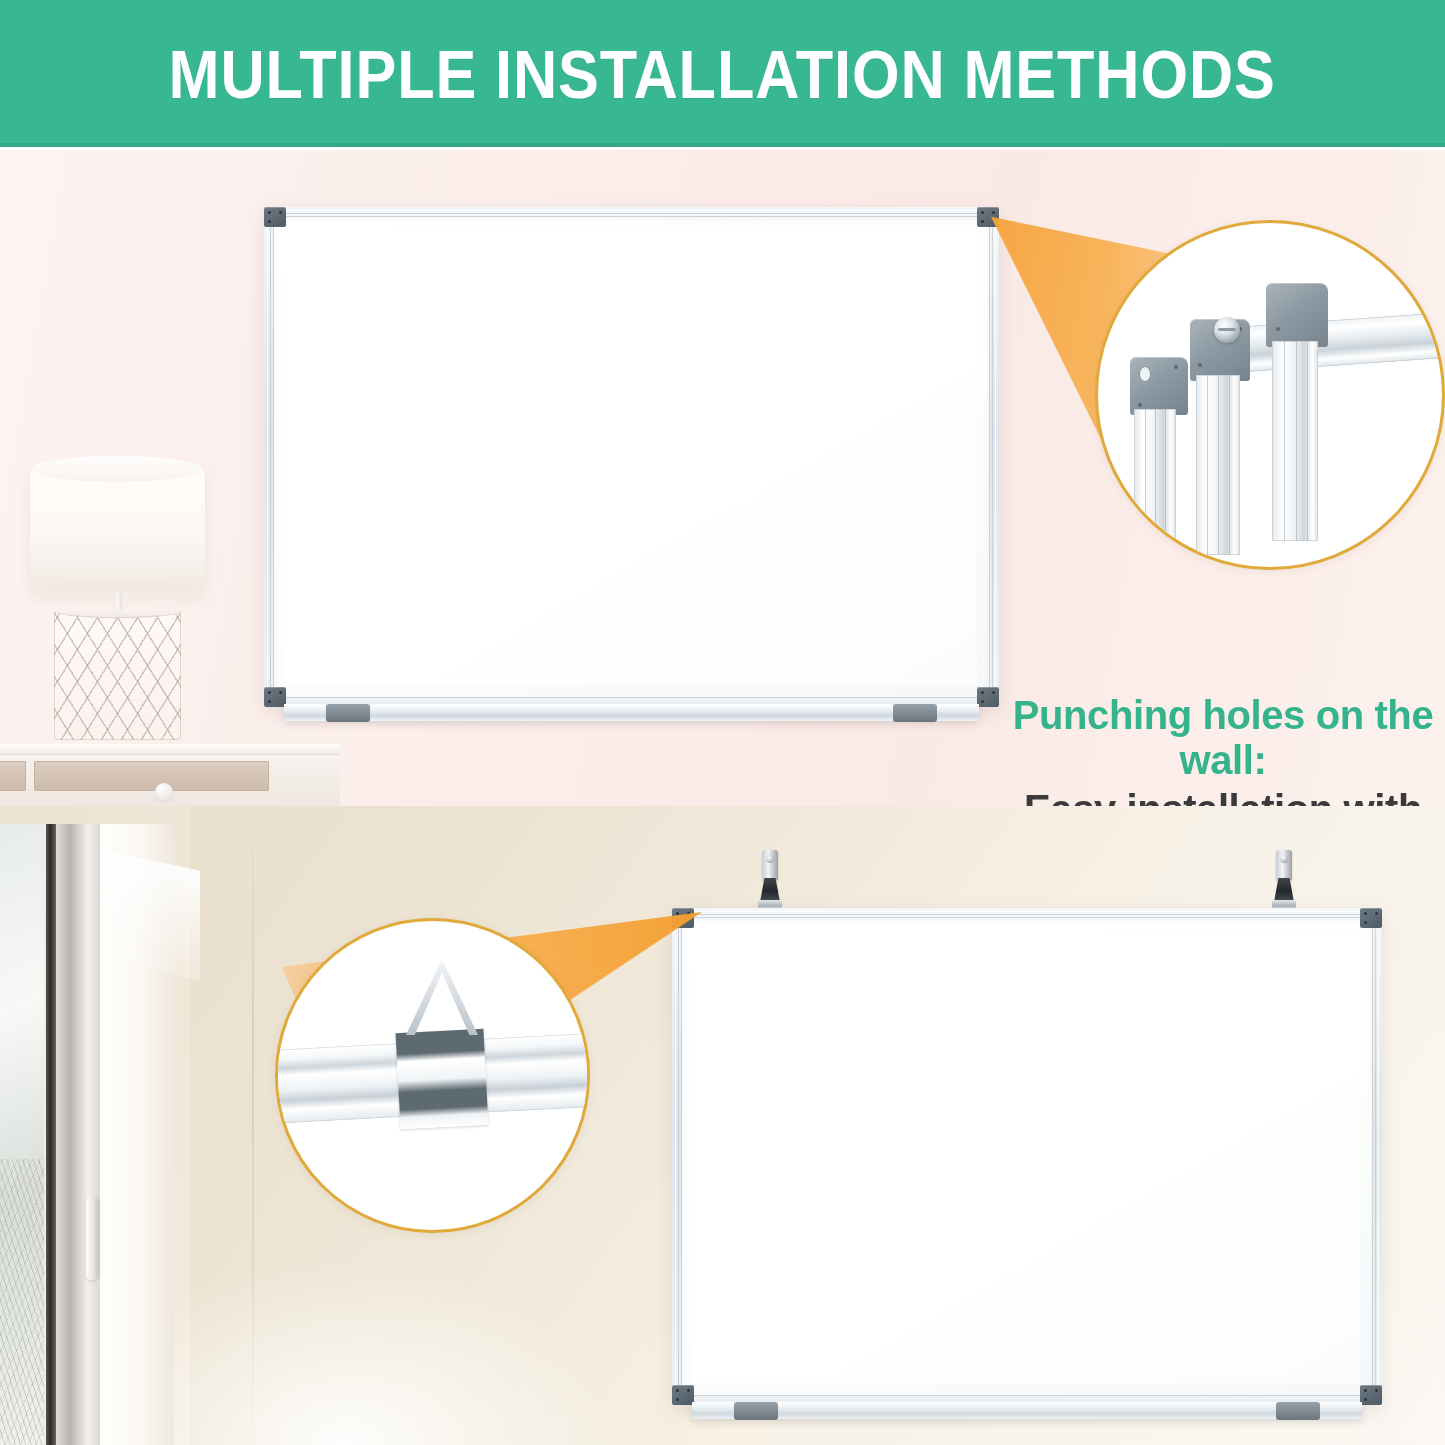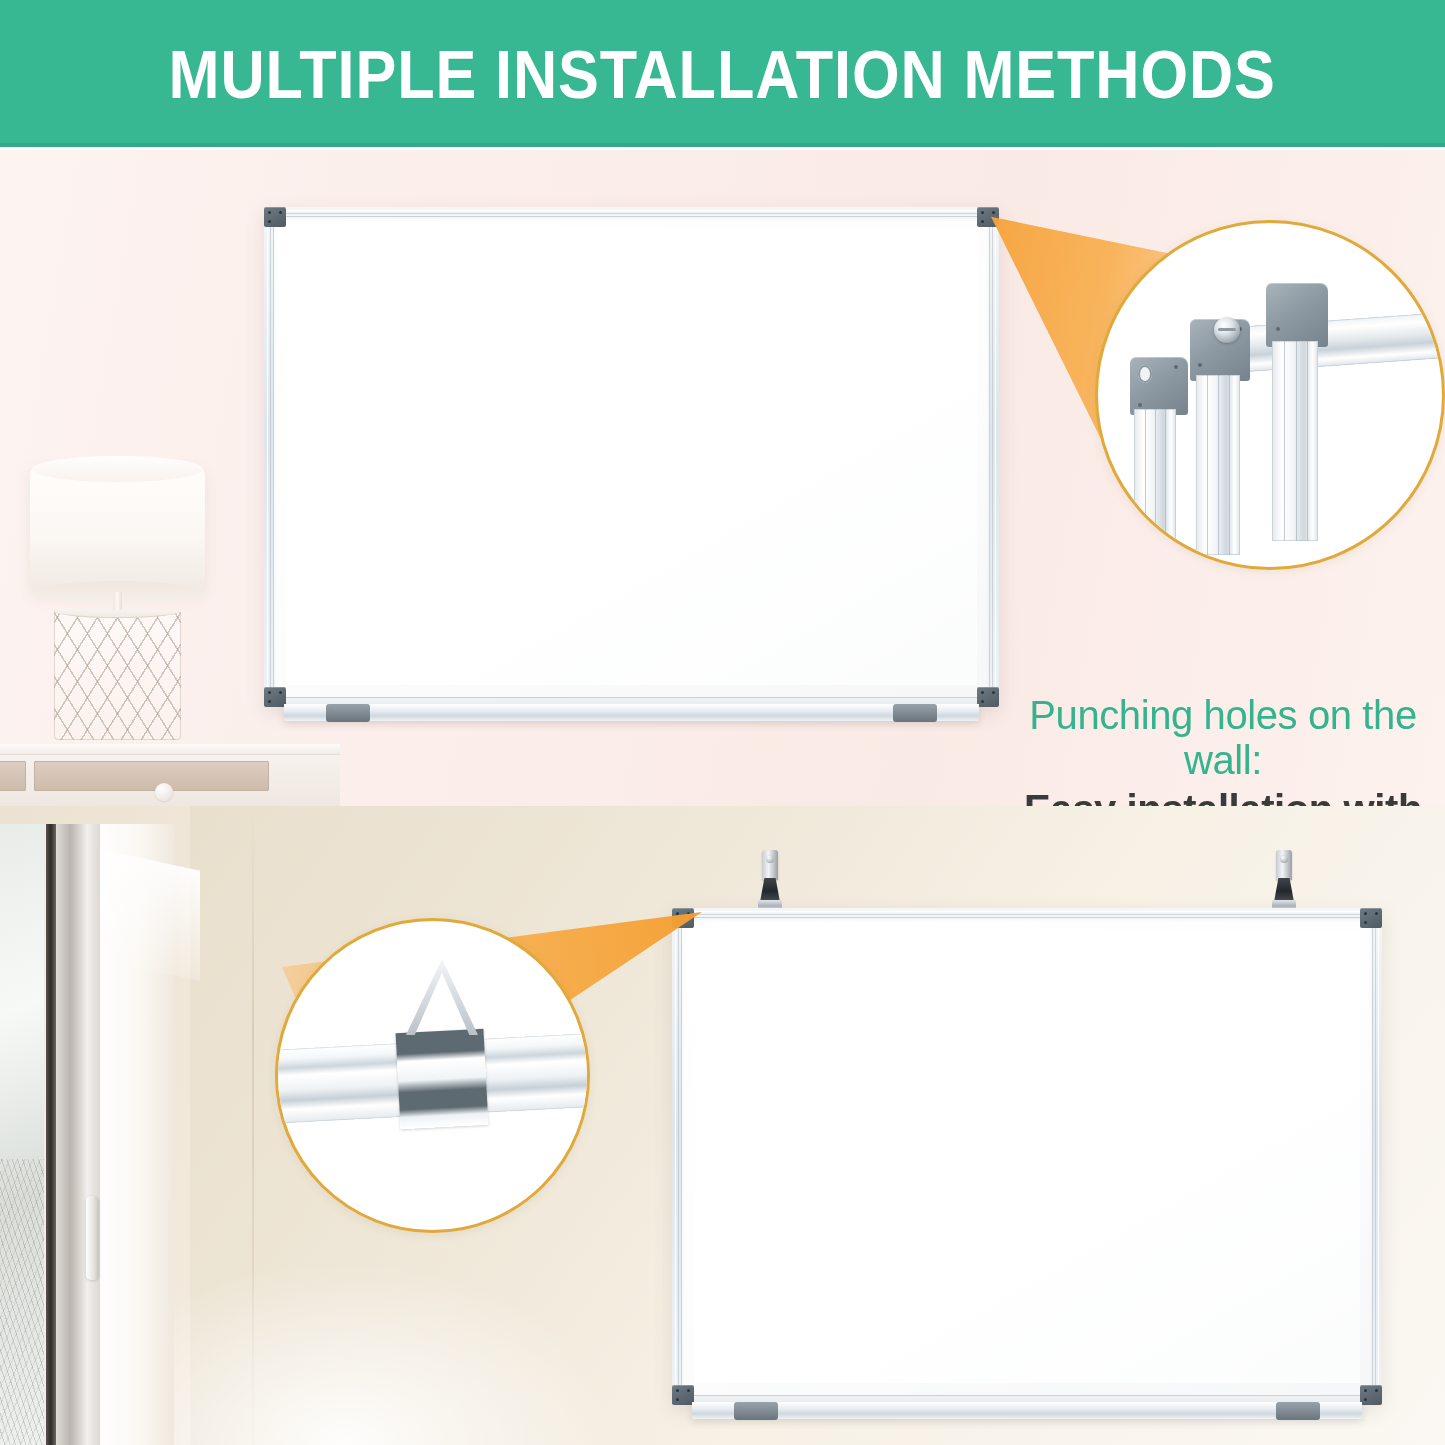--- a/index.html
+++ b/index.html
@@ -347,21 +347,21 @@
     background:linear-gradient(180deg,#f4f6f8,#b9c2c9);
     clip-path:polygon(50% 0%, 100% 100%, 88% 100%, 50% 18%, 12% 100%, 0% 100%);
     filter:drop-shadow(0 1px 1px rgba(0,0,0,.18));
   }
 
   
   .caption{ position:absolute; text-align:center; line-height:1.12; }
   #caption-top{ left:1008px; top:543px; width:430px; }
 
   .cap-green{
-    color:#35b38d; font-weight:normal; font-size:40px; letter-spacing:-.4px;
+    color:#35b38d; font-weight:bold; font-size:40px; letter-spacing:-.4px;
     display:block;
   }
   .cap-dark{
     color:#3a3a3a; font-weight:bold; font-size:40px; letter-spacing:-.4px;
     display:block; margin-top:4px;
   }
 </style>
 </head>
 <body>
 

